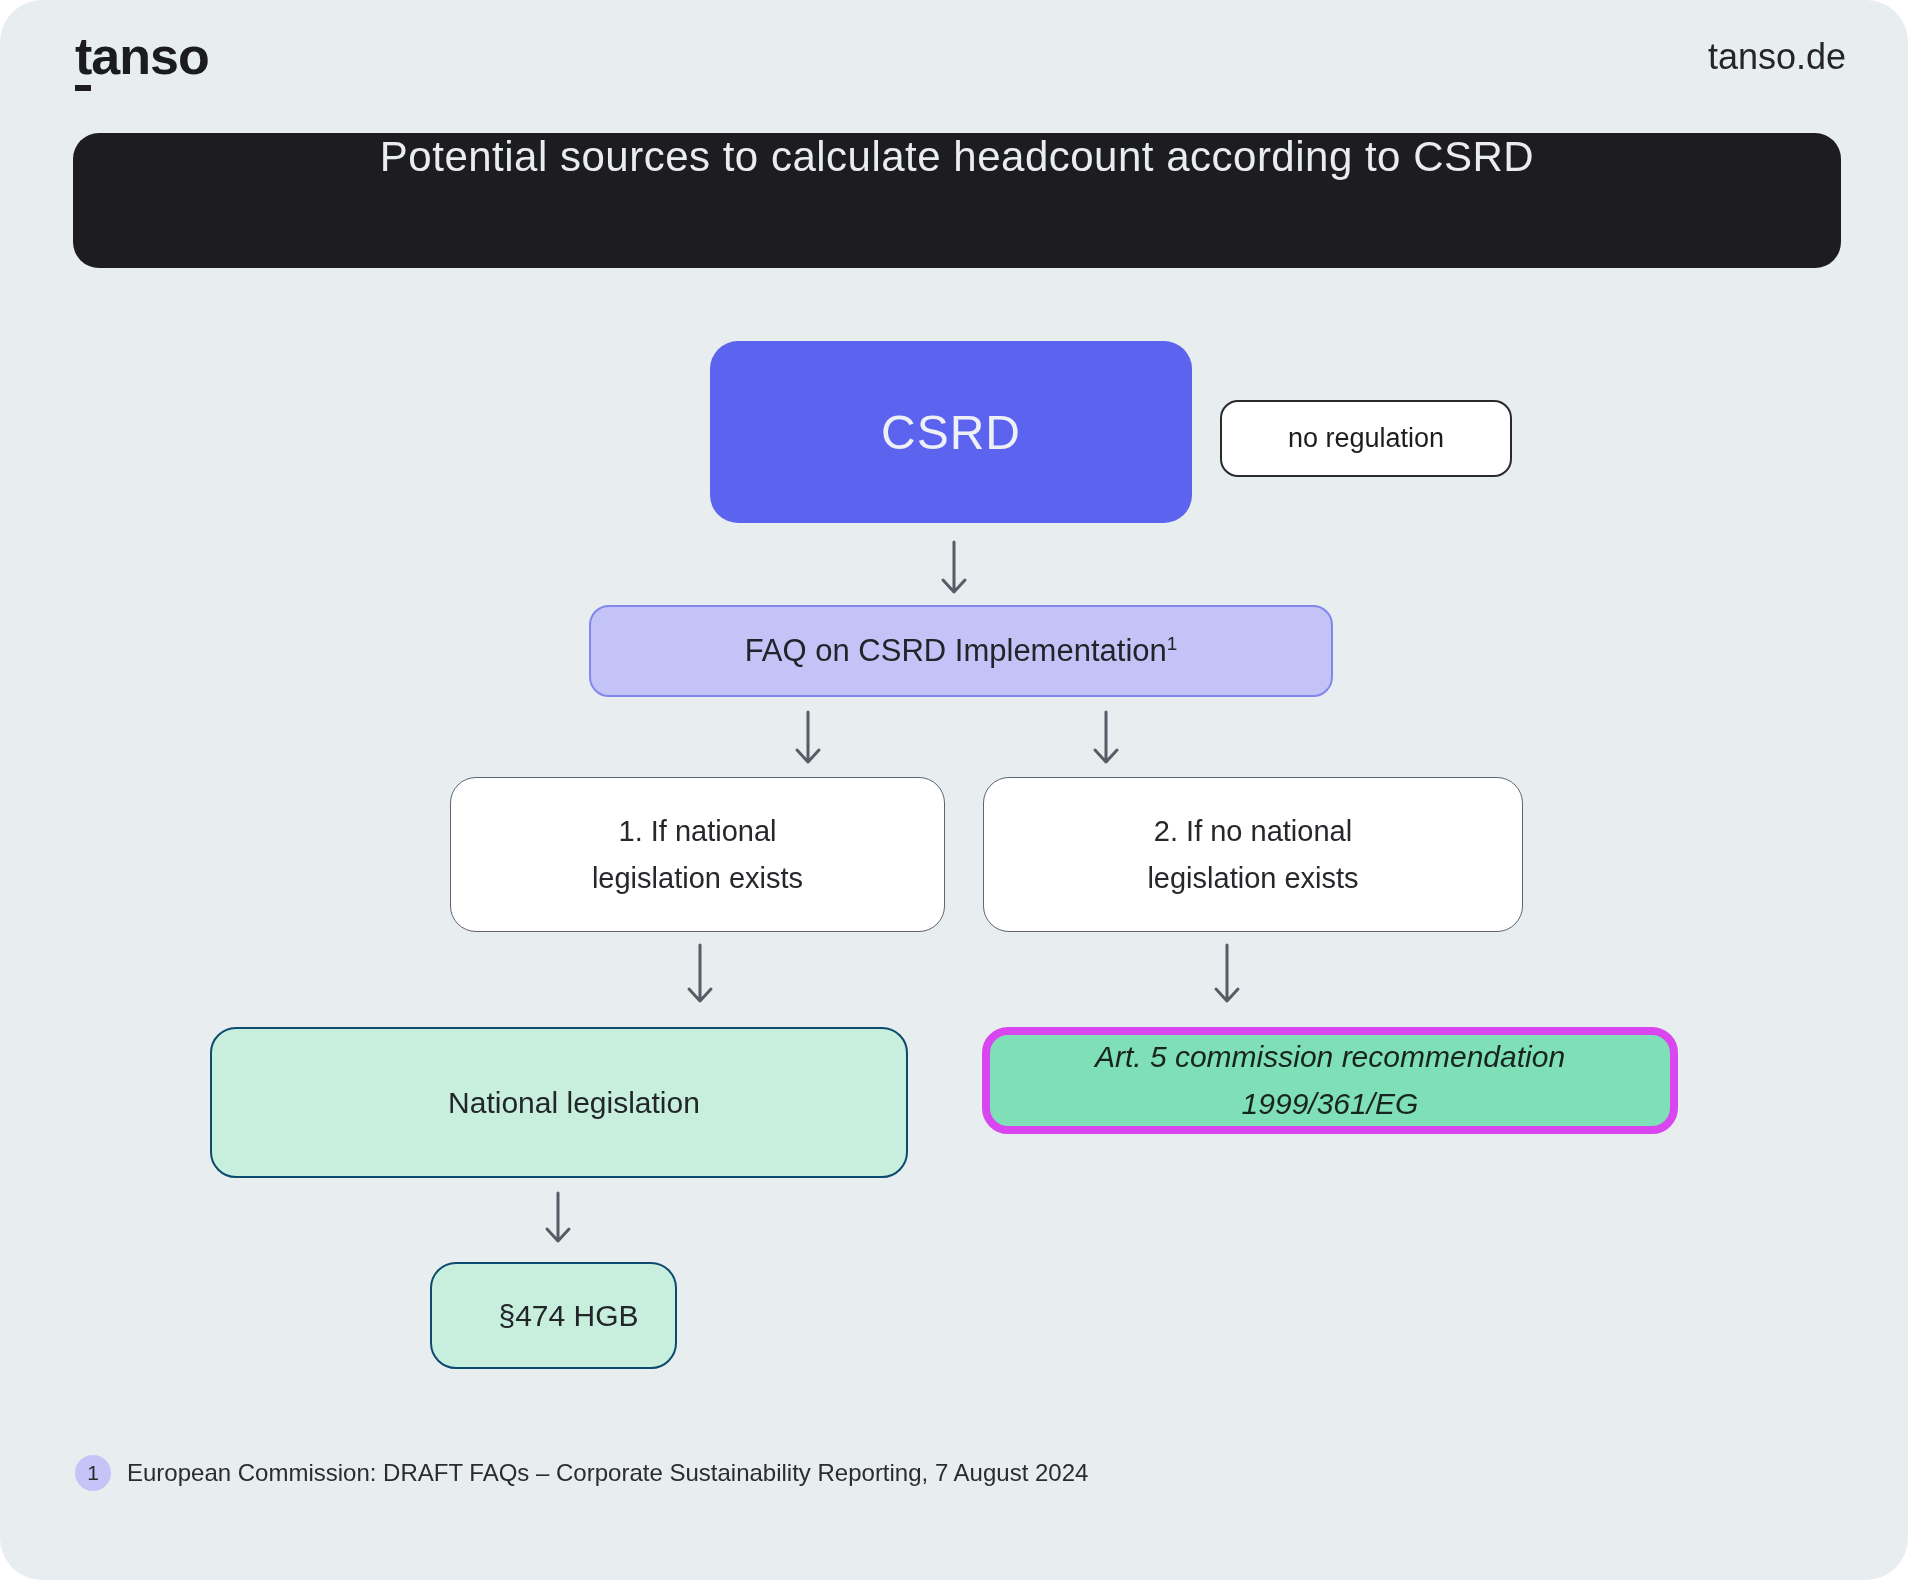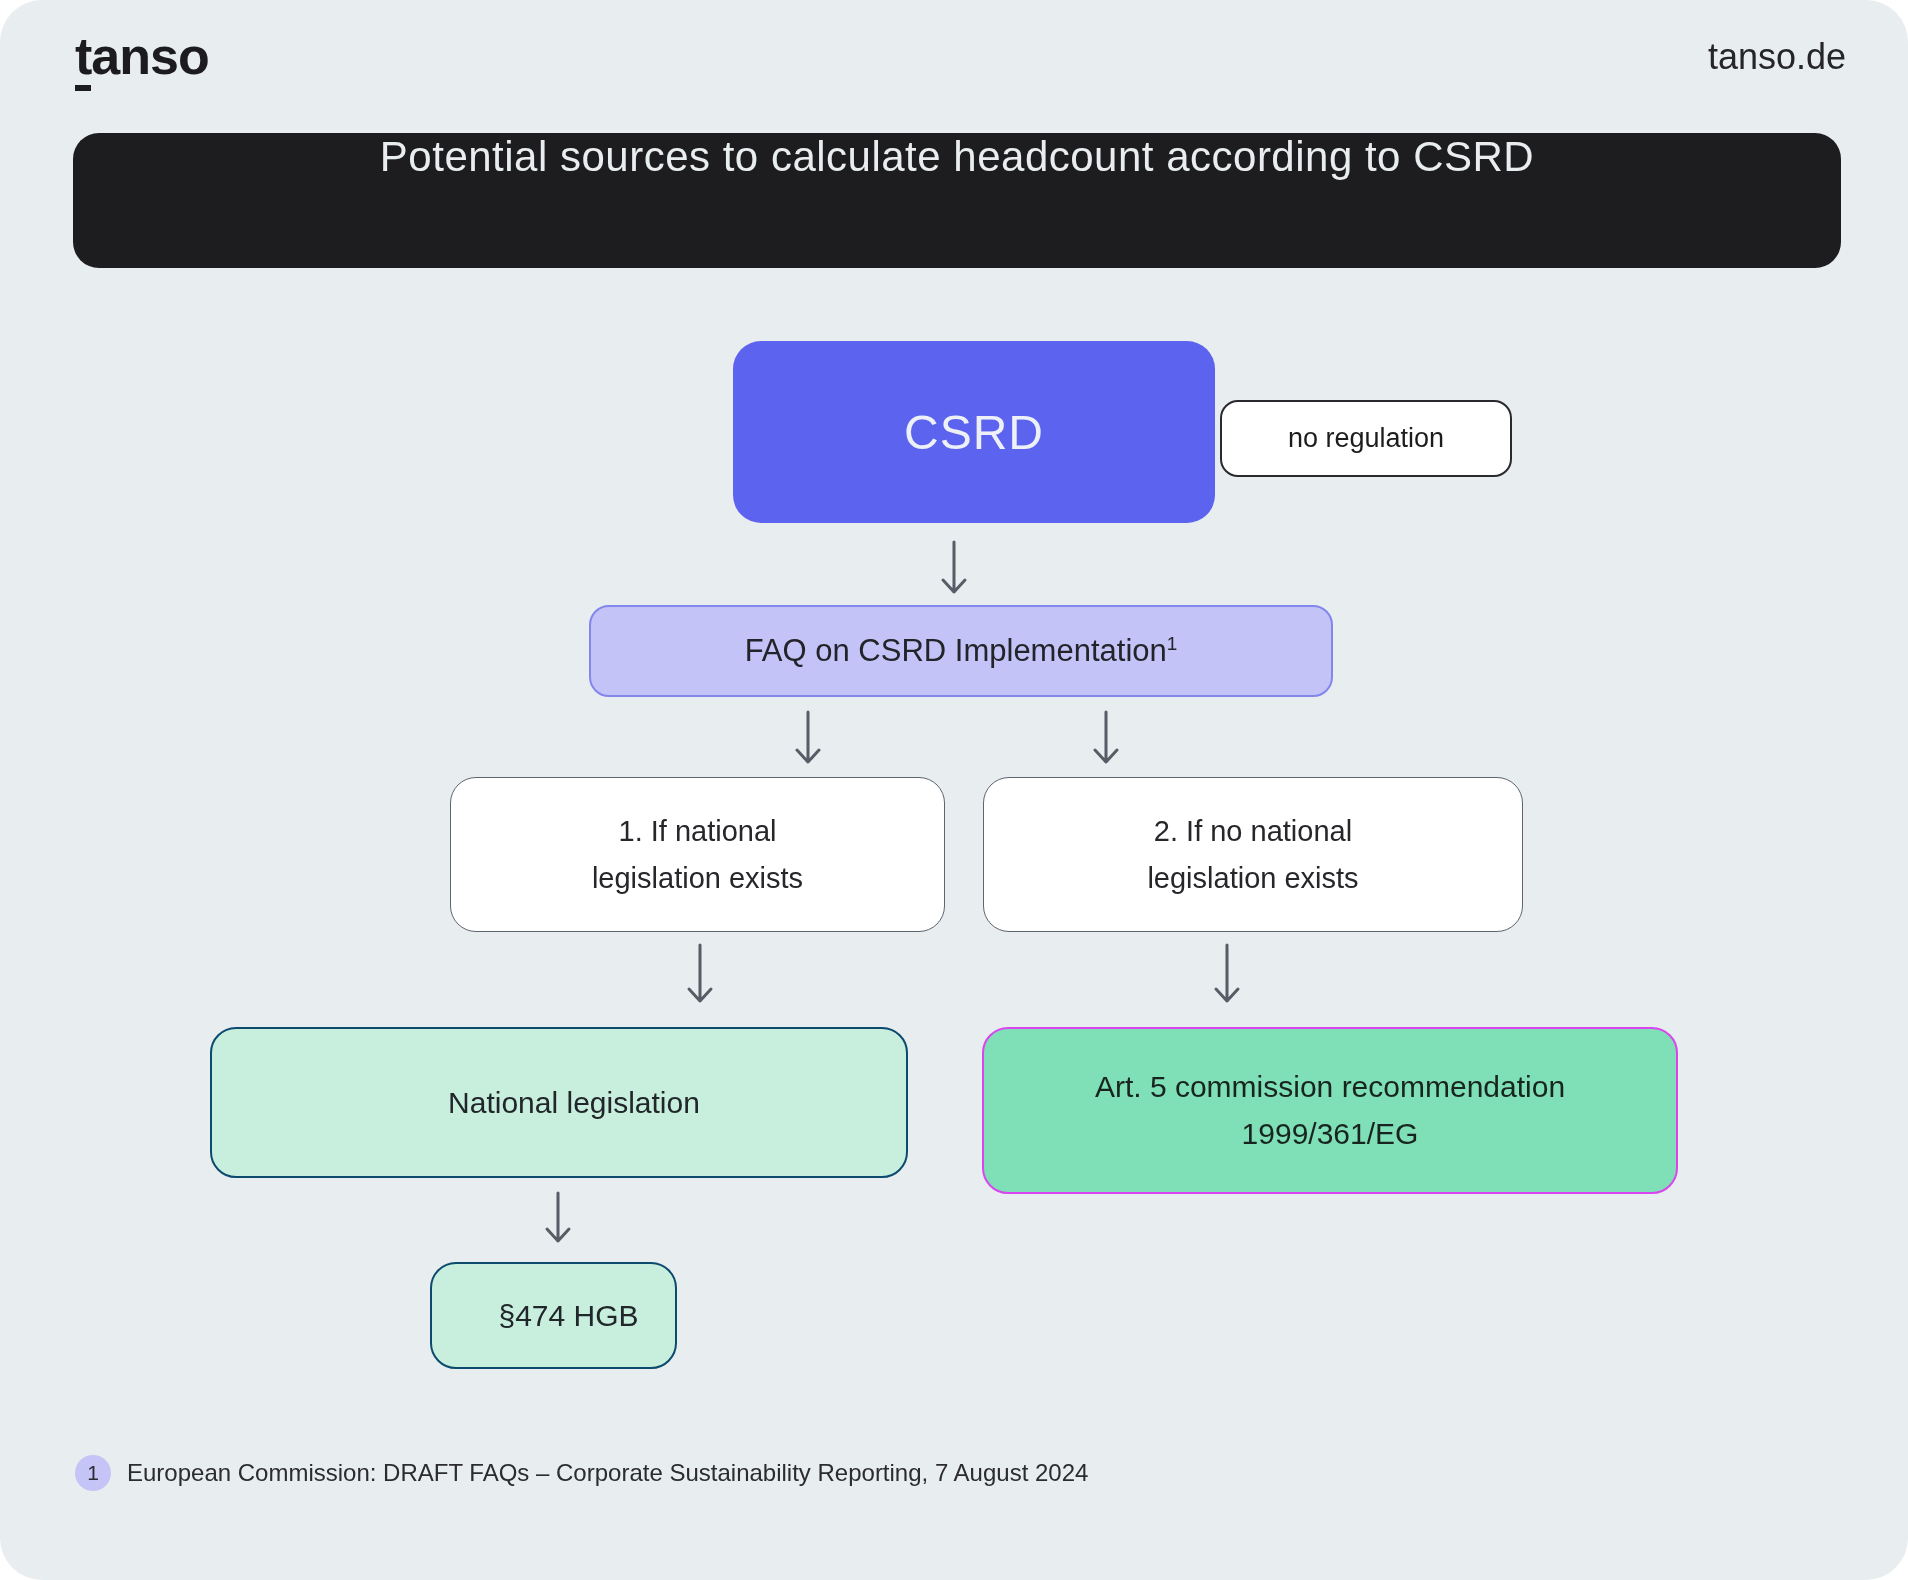--- a/index.html
+++ b/index.html
@@ -13,39 +13,39 @@
 
   
   .banner{position:absolute;left:73px;top:133px;width:1768px;height:135px;background:#1d1d1f;
           border-radius:26px;display:flex;align-items:flex-start;justify-content:center;}
   .banner-title{font-size:42px;font-weight:500;color:#e9edef;letter-spacing:.5px;}
 
   
   .node{position:absolute;display:flex;flex-direction:column;align-items:center;justify-content:center;
         text-align:center;box-sizing:border-box;color:#23232a;}
 
-  .csrd{left:710px;top:341px;width:482px;height:182px;background:#5c63ee;border-radius:28px;margin-left:23px;}
+  .csrd{left:710px;top:341px;width:482px;height:182px;background:#5c63ee;border-radius:28px;}
   .csrd .lbl{font-size:48px;font-weight:500;color:#eef0f8;letter-spacing:1px;}
 
   .noreg{left:1220px;top:400px;width:292px;height:77px;background:#ffffff;border:2px solid #2a2a2e;border-radius:18px;}
   .noreg .lbl{font-size:27px;color:#1d1d1f;}
 
   .faq{left:589px;top:605px;width:744px;height:92px;background:#c3c3f7;border:2px solid #8287ec;border-radius:20px;}
   .faq .lbl{font-size:31px;color:#23232a;}
   .faq sup{font-size:19px;vertical-align:super;line-height:0;}
 
   .branch{width:495px;height:155px;background:#ffffff;border:1.5px solid #5f6570;border-radius:26px;}
   .branch .lbl{font-size:29px;line-height:1.62;color:#26262b;}
   .branch1{left:450px;top:777px;}
   .branch2{left:983px;top:777px;width:540px;}
 
   .mint{background:#c8efdd;border:2px solid #0c4a6e;border-radius:26px;padding-left:30px;}
   .national{left:210px;top:1027px;width:698px;height:151px;}
   .national .lbl{font-size:30px;color:#20262a;}
-  .art5{left:982px;top:1027px;width:696px;height:167px;background:#7fdfb6;border:2px solid #d946ef;border-radius:26px;}
+  .art5{left:982px;top:1027px;width:696px;height:107px;background:#7fdfb6;border:8px solid #d946ef;border-radius:26px;font-style:italic;}
   .art5 .lbl{font-size:30px;line-height:1.55;color:#182420;}
   .hgb{left:430px;top:1262px;width:247px;height:107px;}
   .hgb .lbl{font-size:30px;color:#20262a;}
 
   
   .arrow{position:absolute;}
   .arrow path{stroke:#575c66;stroke-width:3;fill:none;stroke-linecap:round;stroke-linejoin:round;}
 
   
   .footnote{position:absolute;left:75px;top:1455px;display:flex;align-items:center;gap:16px;}

